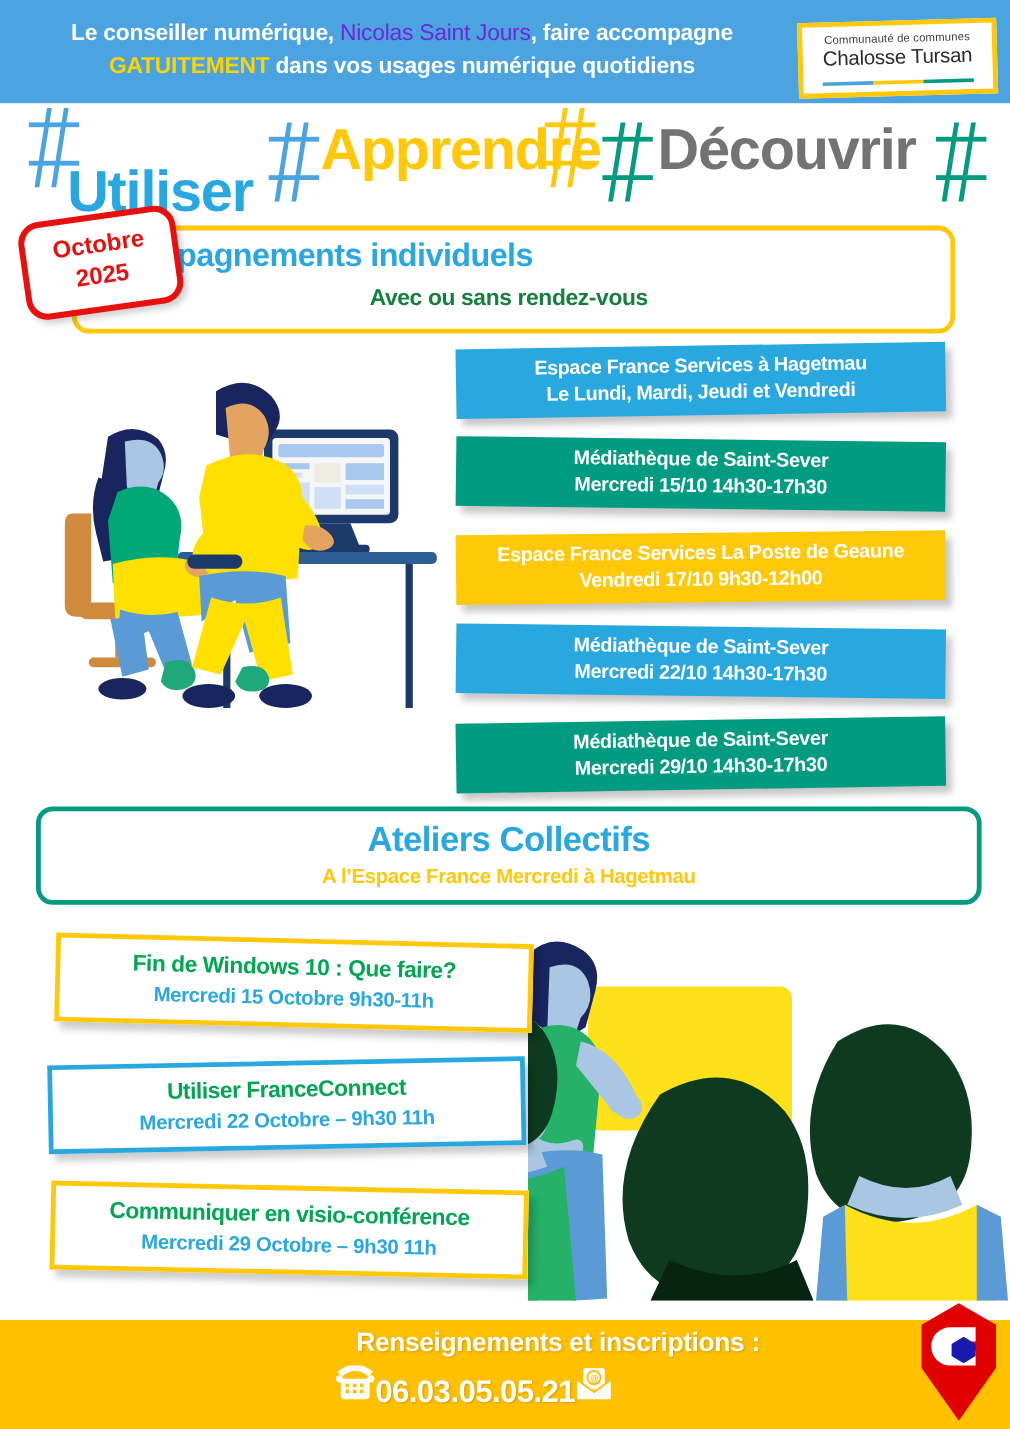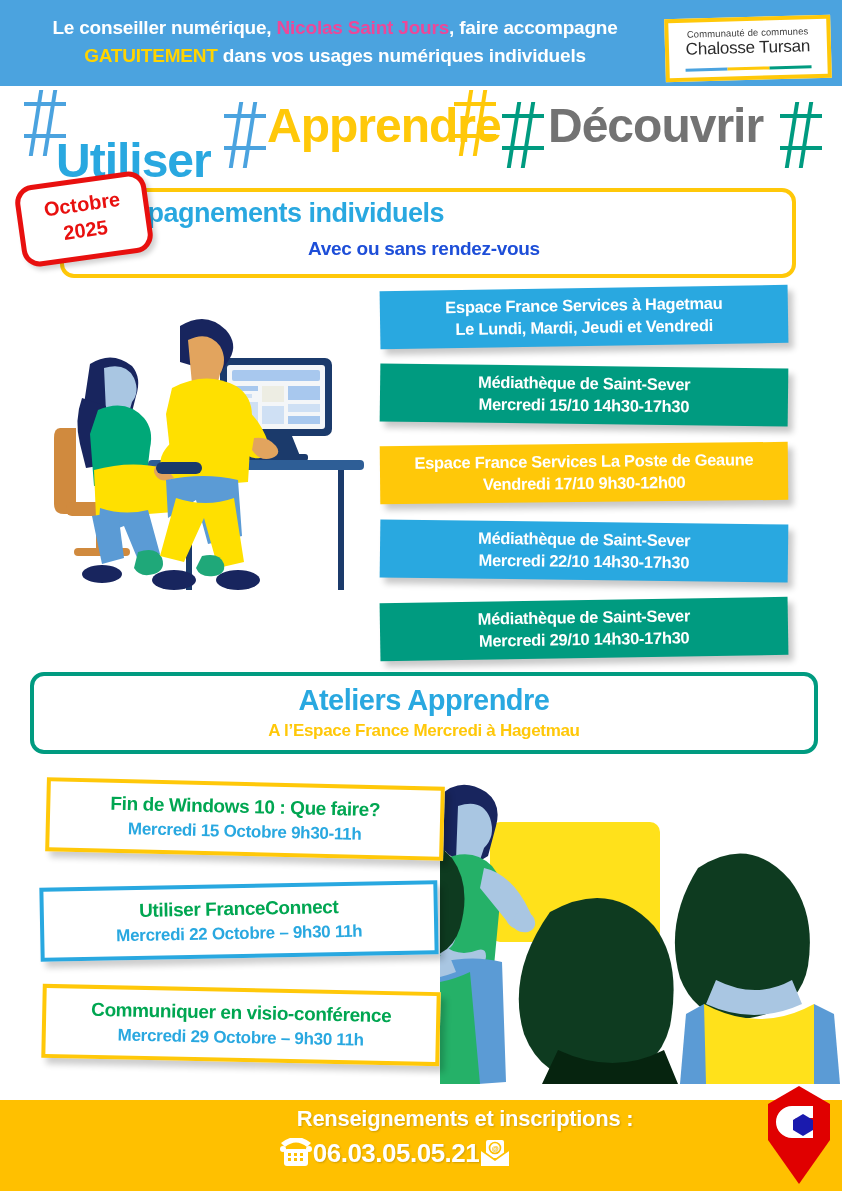--- a/index.html
+++ b/index.html
@@ -11,21 +11,21 @@
   .header{
     position:absolute;left:0;top:0;width:842px;height:86px;
     background:#4BA3DF;
   }
   .header-text{
     position:absolute;left:20px;top:14px;width:630px;
     text-align:center;color:#ffffff;
     font-size:19px;font-weight:bold;line-height:28px;
     letter-spacing:-0.2px;
   }
-  .hl-name{color:#ec4899;font-weight:bold;}
+  .hl-name{color:#6d28d9;font-weight:normal;}
   .hl-free{color:#FFD400;font-weight:bold;margin-top:41px;}
   .logo-box{
     position:absolute;left:665px;top:17px;width:158px;height:55px;
     background:#ffffff;border:4px solid #FFC809;
     transform:rotate(-1.6deg);
   }
   .logo-l1{
     position:absolute;left:0;top:6px;width:100%;text-align:center;
     font-size:9.5px;color:#3d3d3d;font-weight:normal;letter-spacing:0.1px;
   }
@@ -64,21 +64,21 @@
   .sec1{
     position:absolute;left:60px;top:188px;width:728px;height:82px;
     border:4px solid #FFC809;border-radius:14px;background:#fff;
   }
   .sec1-t1{
     position:absolute;left:60px;top:198px;width:728px;text-align:left;
     font-size:27px;font-weight:bold;color:#29A8E0;letter-spacing:-0.5px;
   }
   .sec1-t2{
     position:absolute;left:60px;top:238px;width:728px;text-align:center;
-    font-size:19px;font-weight:bold;color:#1d4ed8;letter-spacing:-0.3px;
+    font-size:19px;font-weight:bold;color:#15803d;letter-spacing:-0.3px;
   }
   .badge{
     position:absolute;left:18px;top:178px;width:122px;height:72px;
     background:#ffffff;border:5px solid #E8100F;border-radius:18px;
     transform:rotate(-8deg);
     box-shadow:3px 4px 5px rgba(0,0,0,0.18);
   }
   .badge-l1{
     position:absolute;left:0;top:10px;width:100%;text-align:center;
     font-size:20px;font-weight:bold;color:#E8100F;
@@ -143,34 +143,34 @@
     background:#FFC000;
   }
   .f-title{
     position:absolute;left:0;top:1106px;width:842px;text-align:center;
     font-size:22px;font-weight:bold;color:#ffffff;letter-spacing:-0.3px;
     text-shadow:1px 1px 2px rgba(0,0,0,0.18);
     padding-left:44px;
   }
   .f-contact{
     position:absolute;left:0;top:1138px;width:790px;
-    display:flex;align-items:flex-start;justify-content:center;gap:0;
+    display:flex;align-items:flex-end;justify-content:center;gap:0;
     color:#ffffff;font-size:26px;font-weight:bold;letter-spacing:-0.5px;
     text-shadow:1px 1px 2px rgba(0,0,0,0.18);
   }
   .pin{position:absolute;left:762px;top:1084px;width:74px;height:104px;}
 </style>
 </head>
 <body>
 
 <div class="header"></div>
 
 <div class="header-text">
   <span>Le conseiller numérique, </span><span class="hl-name">Nicolas Saint Jours</span><span>, faire accompagne</span><br>
-  <span class="hl-free">GATUITEMENT</span><span> dans vos usages numériques individuels</span>
+  <span class="hl-free">GATUITEMENT</span><span> dans vos usages numérique quotidiens</span>
 </div>
 
 <div class="logo-box">
   <div class="logo-l1">Communauté de communes</div>
   <div class="logo-l2">Chalosse Tursan</div>
   <div class="logo-bars">
     <i class="lb1"></i>
     <i class="lb2"></i>
     <i class="lb3"></i>
   </div>
@@ -291,21 +291,21 @@
     <div class="l1">Médiathèque de Saint-Sever</div>
     <div class="l2">Mercredi 22/10 14h30-17h30</div>
   </div>
   <div class="bar bar-green rot-a">
     <div class="l1">Médiathèque de Saint-Sever</div>
     <div class="l2">Mercredi 29/10 14h30-17h30</div>
   </div>
 </div>
 
 <div class="sec2"></div>
-<div class="sec2-t1">Ateliers Apprendre</div>
+<div class="sec2-t1">Ateliers Collectifs</div>
 <div class="sec2-t2">A l’Espace France Mercredi à Hagetmau</div>
 
 <div class="illus2">
 <svg viewBox="0 0 402 312" width="402" height="312" xmlns="http://www.w3.org/2000/svg">
 
   <rect x="50" y="50" width="170" height="120" rx="10" fill="#FFE11B"></rect>
 
   <path d="M-4 28 q22 -26 50 -8 q16 12 10 34 l-8 30 q-20 14 -40 -2 q-18 -16 -12 -54 z" fill="#18255E"></path>
   <path d="M18 34 q24 -8 32 12 q6 18 -6 30 l-6 18 l-22 -6 z" fill="#A9C6E2"></path>
   <path d="M-16 66 q-12 32 -2 66 l10 40 l22 -10 l-10 -92 z" fill="#18255E"></path>

